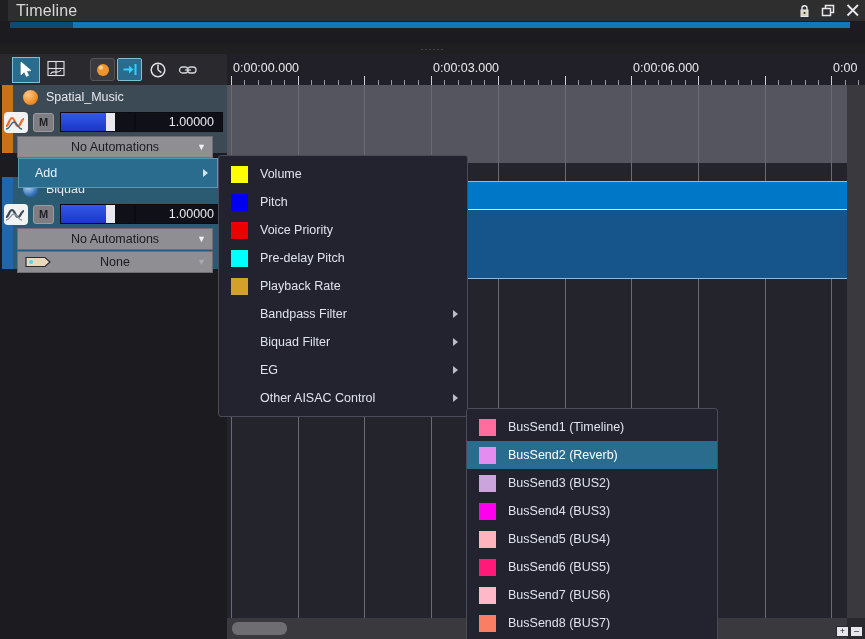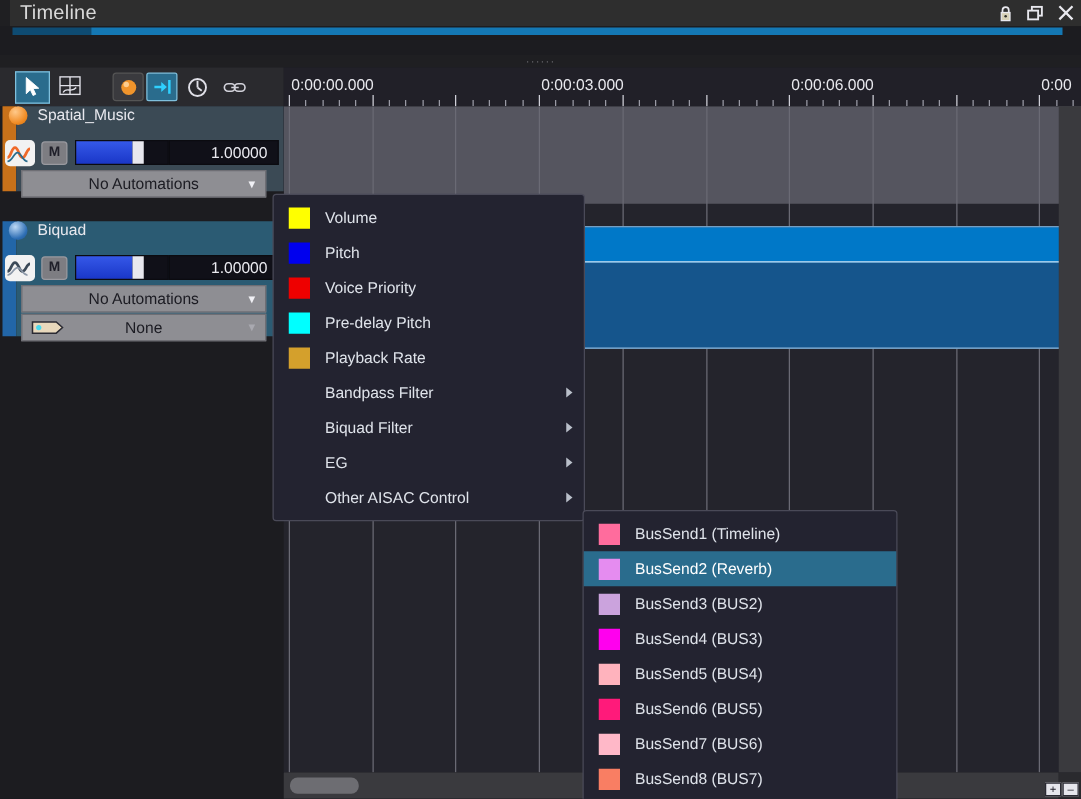--- a/index.html
+++ b/index.html
@@ -74,22 +74,22 @@
     position: absolute; left: 0; top: 85px; width: 227px; height: 533px;
     background: #1c1c20;
   }
   .trk { position: absolute; left: 0; width: 227px; }
   .trk .edge { position: absolute; left: 2px; top: 0; width: 11px; height: 100%; }
   .trk .body { position: absolute; left: 13px; top: 0; right: 0; height: 100%;
                background: #3d4a53; }
   .trk.t1 .body { background: #3b4a55; }
   .trk.sel .body { background: #2b5b73; }
 
-  .trk-row1 { position: absolute; left: 0; top: 0; height: 24px; width: 100%;
-              display: flex; }
+  .trk-row1 { position: absolute; left: 16px; top: 0; height: 24px; width: 100%;
+              display: flex; align-items: center; }
   .dot { width: 15px; height: 15px; border-radius: 50%; margin-left: 7px;
          background: radial-gradient(circle at 35% 30%, #ffc98a, #f08a22 65%, #c96c11); }
   .dot.blue { background: radial-gradient(circle at 35% 30%, #bcd8f5, #2f6fb5 65%, #1d4f87); }
   .trk-name { color: #e8e8ee; font-size: 12.5px; margin-left: 8px; }
 
   .trk-row2 { position: absolute; left: 0; top: 24px; height: 26px; width: 100%;
               display: flex; align-items: center; padding-left: 4px; }
   .wv { width: 24px; height: 21px; border-radius: 4px; background: #f2f2f2;
         display: flex; align-items: center; justify-content: center; overflow: hidden; }
   .mbtn { width: 21px; height: 19px; margin-left: 5px; background: #7d7d82;
@@ -377,20 +377,24 @@
       <div class="gridline" style="left: 337.5px;"></div>
       <div class="gridline" style="left: 404.2px;"></div>
       <div class="gridline" style="left: 470.9px;"></div>
       <div class="gridline" style="left: 537.6px;"></div>
       <div class="gridline" style="left: 604.3px;"></div>
       <div class="clip" style="left: 235px; top: 96px; width: 404px; height: 98px;">
         <div class="hdr"></div>
       </div>
     </div>
 
+  <div class="addmenu">
+    <span class="lbl">Add</span>
+    <span class="sub"></span>
+  </div>
 
   <div class="menu" id="automation-menu" style="left:218px; top:155px; width:250px;">
       <div class="mi">
         <span class="sw" style="background: rgb(255, 255, 0);"></span>
         <span>Volume</span>
       </div>
       <div class="mi">
         <span class="sw" style="background: rgb(0, 0, 238);"></span>
         <span>Pitch</span>
       </div>

